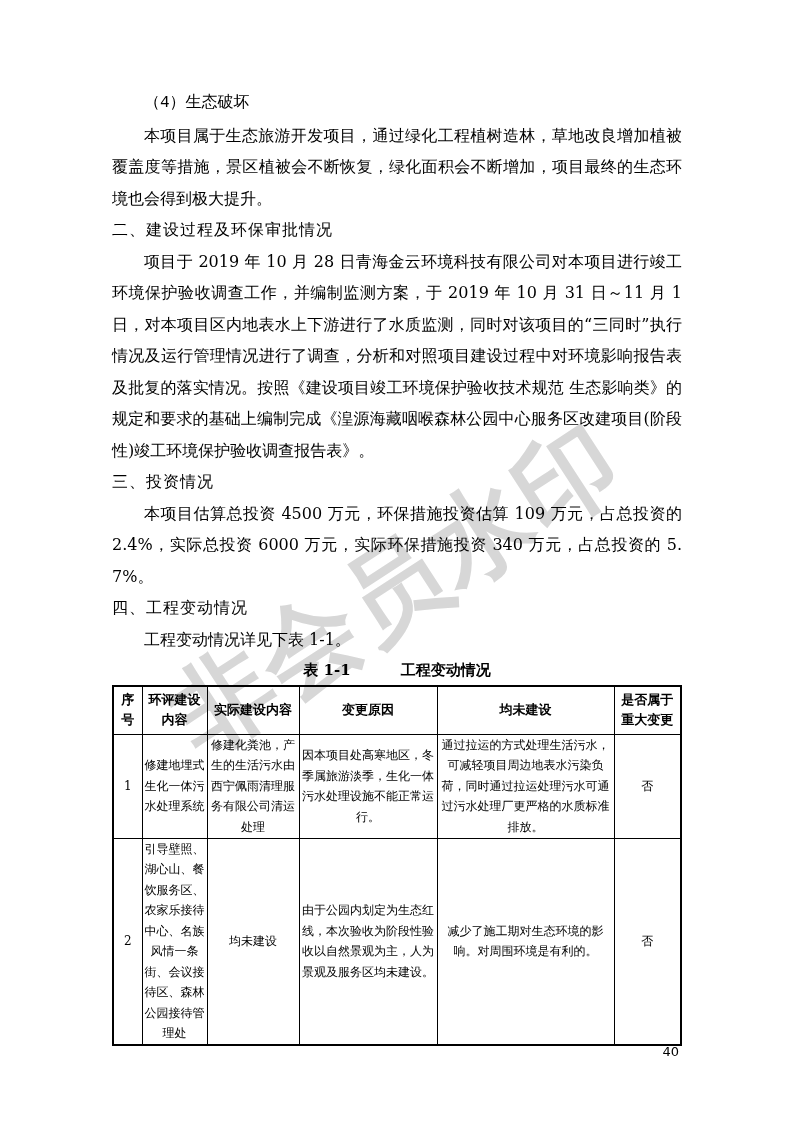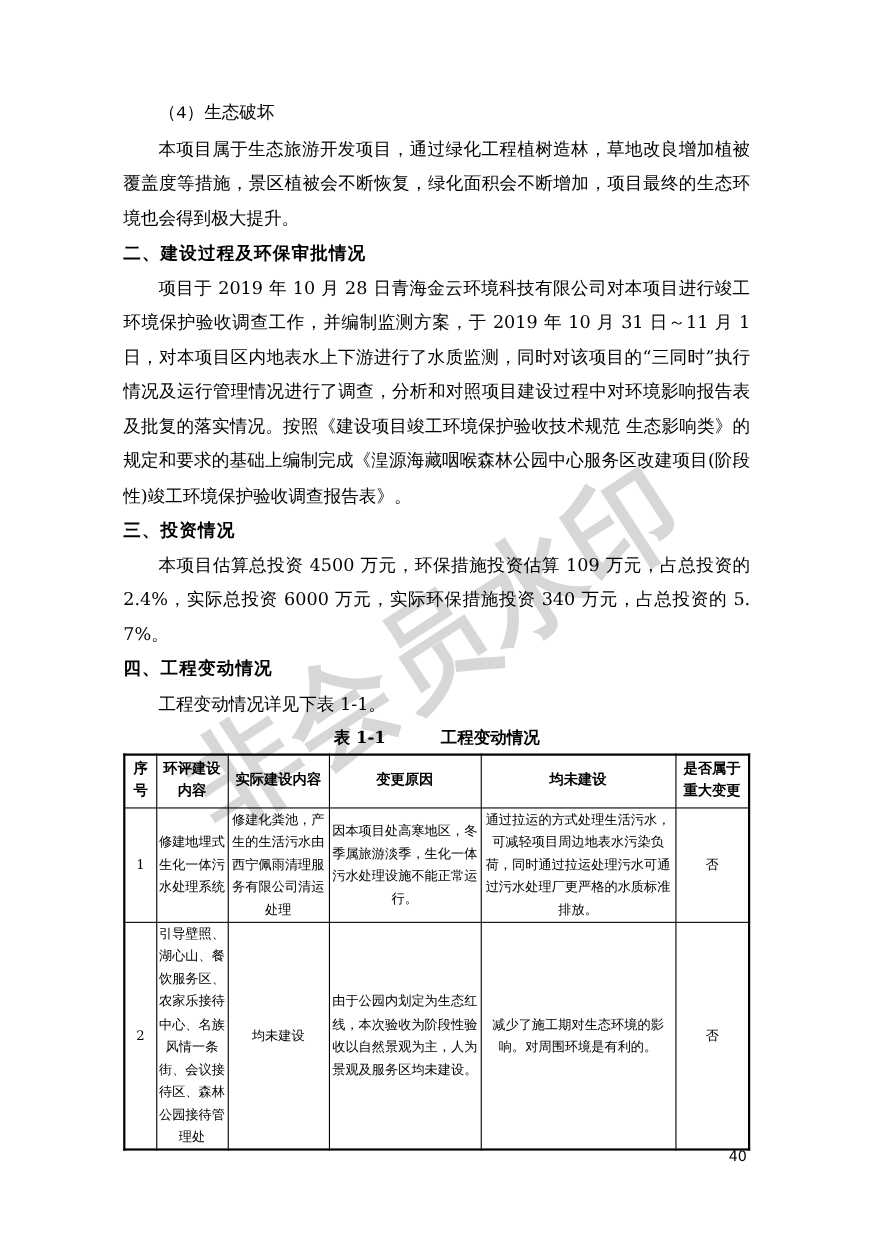--- a/index.html
+++ b/index.html
@@ -31,21 +31,21 @@
     left: 112px; top: 88px;
     width: 570px;
     z-index: 1;
   }
   .txt {
     font-size: 16px;
     line-height: 31.5px;
     margin: 0;
   }
   .sub-heading { text-indent: 2em; font-family: Liberation Mono, monospace; }
-  .heading { font-weight: bold; letter-spacing: 1px; }
+  .heading { font-weight: normal; letter-spacing: 1px; }
   .body-para {
     text-align: justify;
     word-break: break-all;
     text-indent: 2em;
   }
   .table-caption {
     display: flex;
     justify-content: center;
     gap: 50px;
     font-weight: bold;

